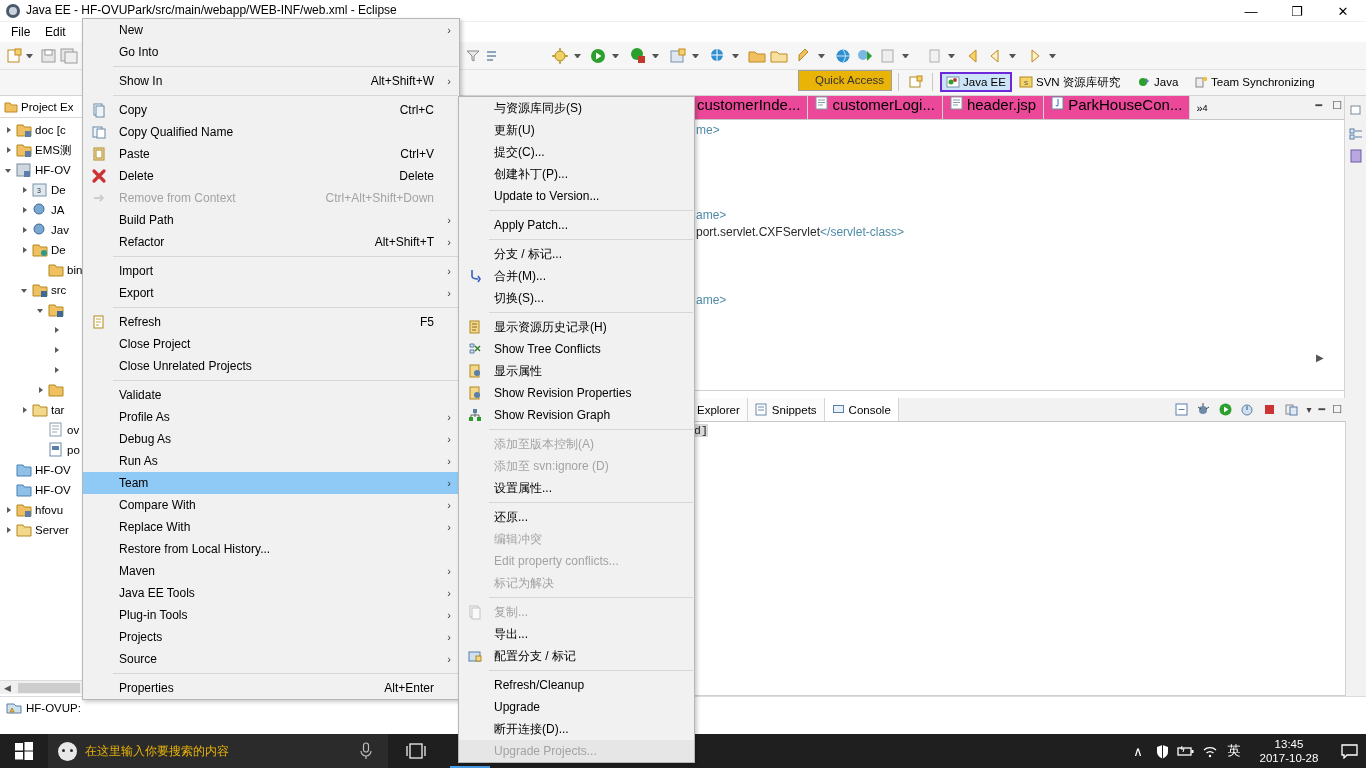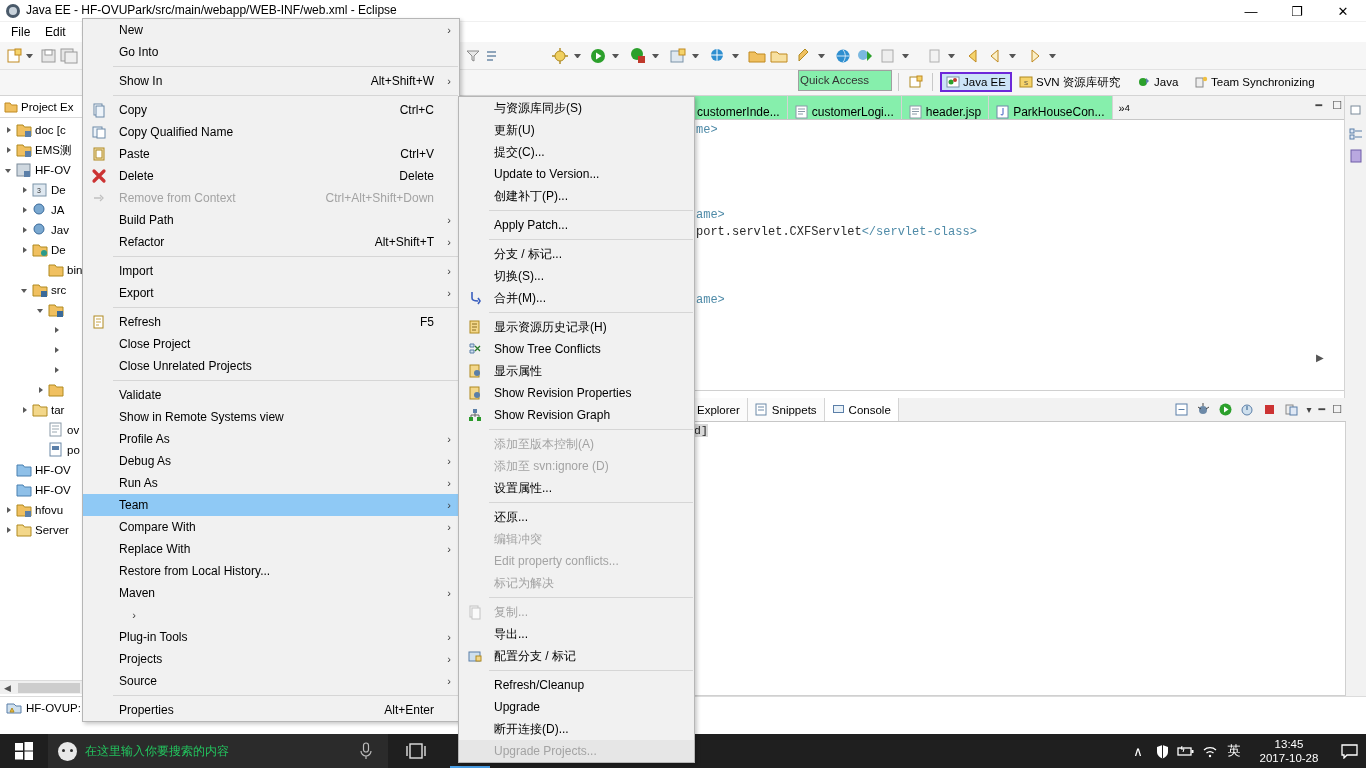--- a/index.html
+++ b/index.html
@@ -54,22 +54,22 @@
     border-top: 4px solid #555;
   }
 
   
   .perspbar {
     position: absolute; left: 0; top: 70px; width: 1366px; height: 26px;
     background: #f6f6f6; border-bottom: 1px solid #d4d4d4;
   }
   .quick-access {
     position: absolute; left: 798px; top: 70px; width: 94px; height: 21px;
-    border: 1px solid #a0a0a0; background: #86efac; font-size: 11.5px;
-    color: #333; padding-left: 1px; line-height: 19px;
+    border: 1px solid #a0a0a0; background: #eab308; font-size: 11.5px;
+    color: #333; padding-left: 16px; line-height: 19px;
   }
   .persp-sep { position: absolute; left: 898px; top: 73px; width: 1px; height: 18px; background: #c8c8c8; }
   .persp-open { position: absolute; left: 908px; top: 74px; width: 16px; height: 16px; }
   .persp-sep2 { position: absolute; left: 932px; top: 73px; width: 1px; height: 18px; background: #c8c8c8; }
   .persp-btn {
     position: absolute; top: 72px; height: 20px; display: flex; align-items: center;
     font-size: 11.5px; color: #000; padding: 0 4px; white-space: nowrap;
   }
   .persp-btn.active { background: #cce4f7; border: 2px solid #6d28d9; }
   .persp-btn .pi { width: 14px; height: 14px; margin-right: 3px; flex: none; }
@@ -116,31 +116,31 @@
   .editor-area {
     position: absolute; left: 690px; top: 96px; width: 656px; height: 295px;
     background: #fff; border: 1px solid #d0d0d0;
   }
   .etabs {
     position: absolute; left: 690px; top: 96px; width: 656px; height: 24px;
     background: #f2f2f2; border-bottom: 1px solid #c7c7c7;
     display: flex; align-items: stretch;
   }
   .etab {
-    display: flex; align-items: flex-end; padding: 0 7px; font-size: 12px;
-    border-right: 1px solid #d4d4d4; background: #86efac; color: #000; white-space: nowrap;
+    display: flex; align-items: flex-start; padding: 0 7px; font-size: 15px;
+    border-right: 1px solid #d4d4d4; background: #ec4899; color: #000; white-space: nowrap;
   }
   .etab .fi { width: 13px; height: 14px; margin-right: 4px; flex: none; }
   .etab-more {
     display: flex; align-items: center; padding: 0 6px; font-size: 11px; color: #000;
   }
   .etab-ctrl { position: absolute; right: 4px; top: 3px; display: flex; gap: 10px; }
   .code {
     position: absolute; left: 692px; top: 122px; width: 636px; height: 230px;
-    font-family: Liberation Mono, monospace; font-size: 12px;
+    font-family: Liberation Sans, sans-serif; font-size: 12px;
     color: #2a2a2a; overflow: hidden; padding-left: 4px;
   }
   .code .ln { height: 17px; line-height: 17px; white-space: nowrap; }
   .code .tag { color: #4f8ba8; }
   .vscroll {
     position: absolute; right: 2px; top: 122px; width: 14px; height: 230px; background: #f3f3f3;
   }
   .vscroll .thumb { position: absolute; left: 2px; top: 140px; width: 10px; height: 36px; background: #cdcdcd; }
   .vscroll .up, .vscroll .dn { position: absolute; left: 0; width: 14px; height: 14px; text-align: center; font-size: 9px; color: #555; }
   .vscroll .up { top: 0; } .vscroll .dn { bottom: 0; }
@@ -226,21 +226,21 @@
     background: #2b2b2b; display: flex; align-items: center;
   }
   .tb-search .cir {
     width: 19px; height: 19px; border-radius: 50%; background: #e8e8e8; margin: 0 8px 0 10px; flex: none;
     position: relative;
   }
   .tb-search .cir::before, .tb-search .cir::after {
     content: ""; position: absolute; top: 7px; width: 3px; height: 3px; border-radius: 50%; background: #2b2b2b;
   }
   .tb-search .cir::before { left: 4px; } .tb-search .cir::after { right: 4px; }
-  .tb-search .txt { color: #22c55e; font-size: 12px; }
+  .tb-search .txt { color: #eab308; font-size: 12px; }
   .tb-mic { position: absolute; left: 358px; top: 8px; width: 16px; height: 18px; }
   .tb-taskview { position: absolute; left: 392px; top: 0; width: 48px; height: 34px; display: flex; align-items: center; justify-content: center; }
   .tb-apps { position: absolute; left: 448px; top: 0; height: 34px; display: flex; align-items: center; }
   .tb-app { width: 44px; height: 34px; position: relative; display: flex; align-items: center; justify-content: center; }
   .tb-app.active::after { content: ""; position: absolute; bottom: 0; left: 2px; right: 2px; height: 2px; background: #4aa0e8; }
   .tray { position: absolute; right: 0; top: 0; height: 34px; display: flex; align-items: center; }
   .tray-ic { width: 24px; height: 34px; display: flex; align-items: center; justify-content: center; color: #fff; font-size: 13px; }
   .clock {
     width: 86px; height: 34px; color: #fff; font-size: 11.5px; text-align: center;
     display: flex; flex-direction: column; justify-content: center; line-height: 14px;
@@ -781,24 +781,20 @@
       <div class="ci ">
         <span class="lbl">Close Unrelated Projects</span>
         <span class="chev"></span>
       </div>
       <div class="csep"></div>
       <div class="ci ">
         <span class="lbl">Validate</span>
         <span class="chev"></span>
       </div>
       <div class="ci ">
-        <span class="lbl">Show in Remote Systems view</span>
-        <span class="chev"></span>
-      </div>
-      <div class="ci ">
         <span class="lbl">Profile As</span>
         <span class="chev">›</span>
       </div>
       <div class="ci ">
         <span class="lbl">Debug As</span>
         <span class="chev">›</span>
       </div>
       <div class="ci ">
         <span class="lbl">Run As</span>
         <span class="chev">›</span>
@@ -817,20 +813,21 @@
       </div>
       <div class="ci ">
         <span class="lbl">Restore from Local History...</span>
         <span class="chev"></span>
       </div>
       <div class="ci ">
         <span class="lbl">Maven</span>
         <span class="chev">›</span>
       </div>
       <div class="ci ">
+        <span class="lbl">Java EE Tools</span>
         <span class="chev">›</span>
       </div>
       <div class="ci ">
         <span class="lbl">Plug-in Tools</span>
         <span class="chev">›</span>
       </div>
       <div class="ci ">
         <span class="lbl">Projects</span>
         <span class="chev">›</span>
       </div>
@@ -853,46 +850,46 @@
       </div>
       <div class="ci m2row">
         <span class="lbl">更新(U)</span>
         <span class="chev"></span>
       </div>
       <div class="ci m2row">
         <span class="lbl">提交(C)...</span>
         <span class="chev"></span>
       </div>
       <div class="ci m2row">
+        <span class="lbl">创建补丁(P)...</span>
+        <span class="chev"></span>
+      </div>
+      <div class="ci m2row">
         <span class="lbl">Update to Version...</span>
         <span class="chev"></span>
       </div>
-      <div class="ci m2row">
-        <span class="lbl">创建补丁(P)...</span>
-        <span class="chev"></span>
-      </div>
       <div class="csep"></div>
       <div class="ci m2row">
         <span class="lbl">Apply Patch...</span>
         <span class="chev"></span>
       </div>
       <div class="csep"></div>
       <div class="ci m2row">
         <span class="lbl">分支 / 标记...</span>
         <span class="chev"></span>
       </div>
       <div class="ci m2row">
+        <svg viewBox="0 0 16 16" class="mic">
+          <path d="M5 2v6c0 3 3 3 6 3M11 8l2 3-2 3" stroke="#3a5fbf" stroke-width="1.6" fill="none"></path>
+        </svg>
+        <span class="lbl">合并(M)...</span>
+        <span class="chev"></span>
+      </div>
+      <div class="ci m2row">
         <span class="lbl">切换(S)...</span>
-        <span class="chev"></span>
-      </div>
-      <div class="ci m2row">
-        <svg viewBox="0 0 16 16" class="mic">
-          <path d="M5 2v6c0 3 3 3 6 3M11 8l2 3-2 3" stroke="#3a5fbf" stroke-width="1.6" fill="none"></path>
-        </svg>
-        <span class="lbl">合并(M)...</span>
         <span class="chev"></span>
       </div>
       <div class="csep"></div>
       <div class="ci m2row">
         <svg viewBox="0 0 16 16" class="mic">
           <rect x="3" y="2" width="9" height="12" fill="#f3d78a" stroke="#b08a20"></rect>
           <path d="M5 5h5M5 8h5M5 11h4" stroke="#8a6d20"></path>
         </svg>
         <span class="lbl">显示资源历史记录(H)</span>
         <span class="chev"></span>

